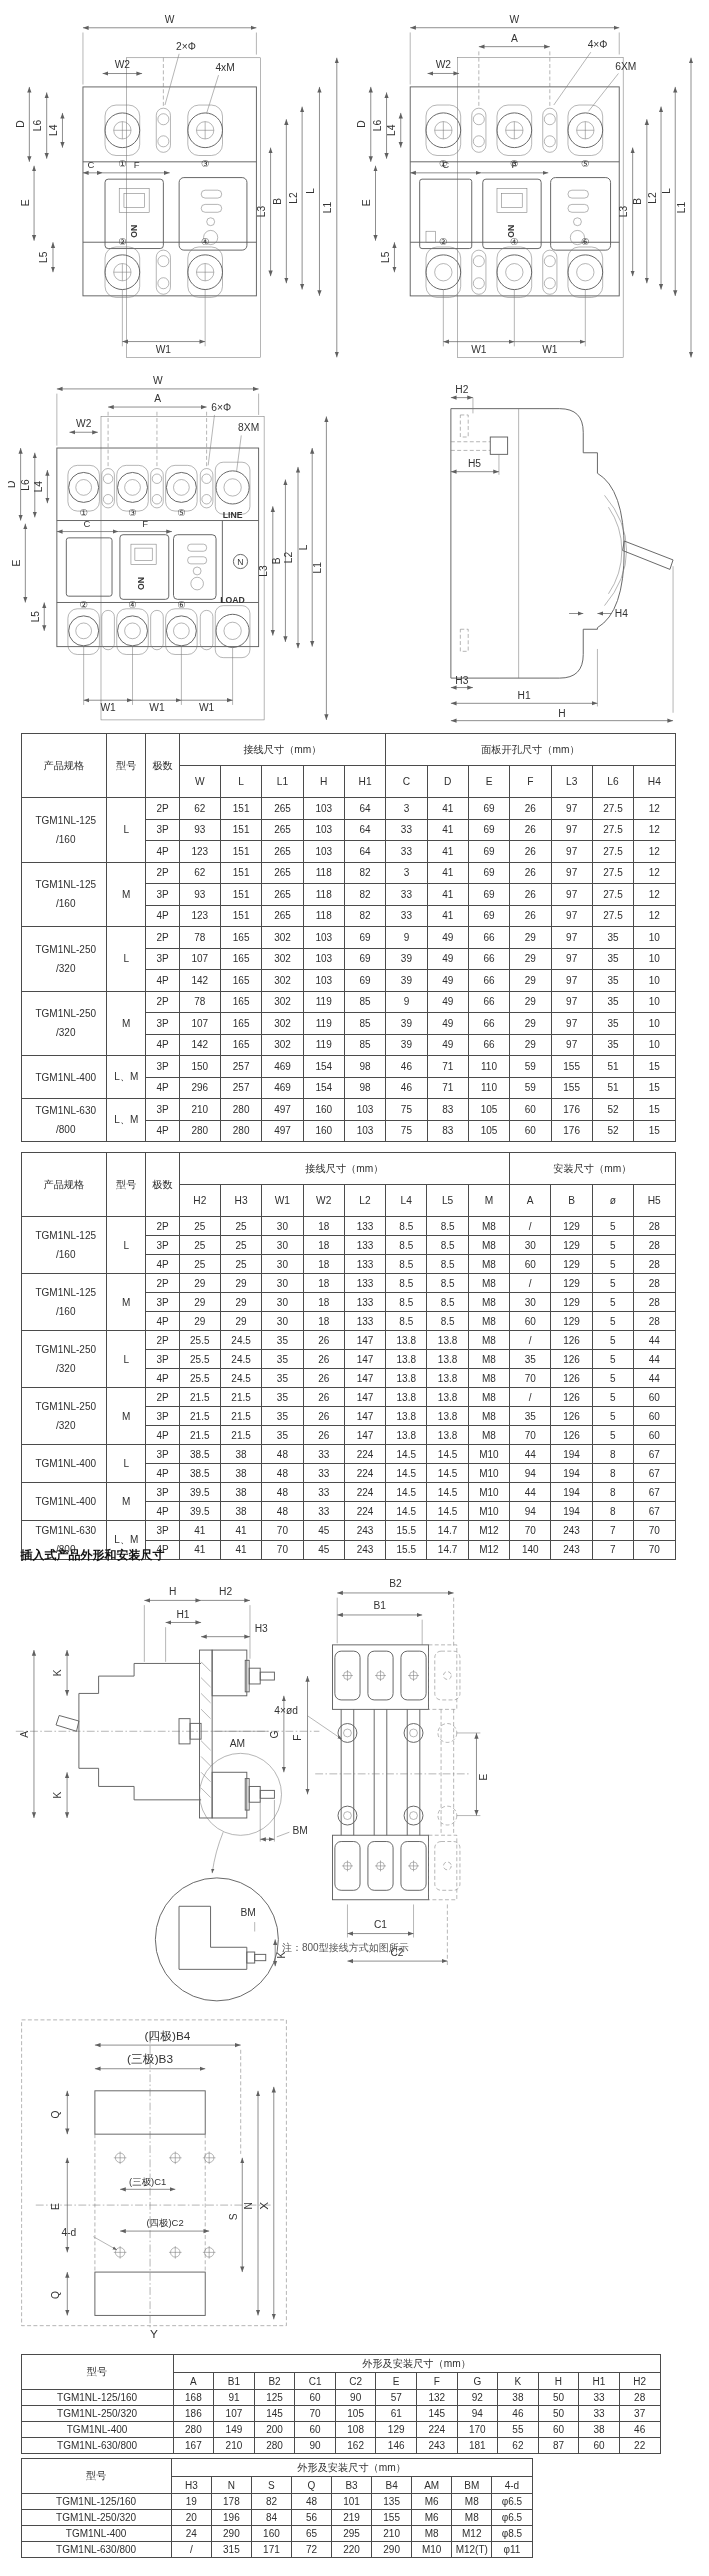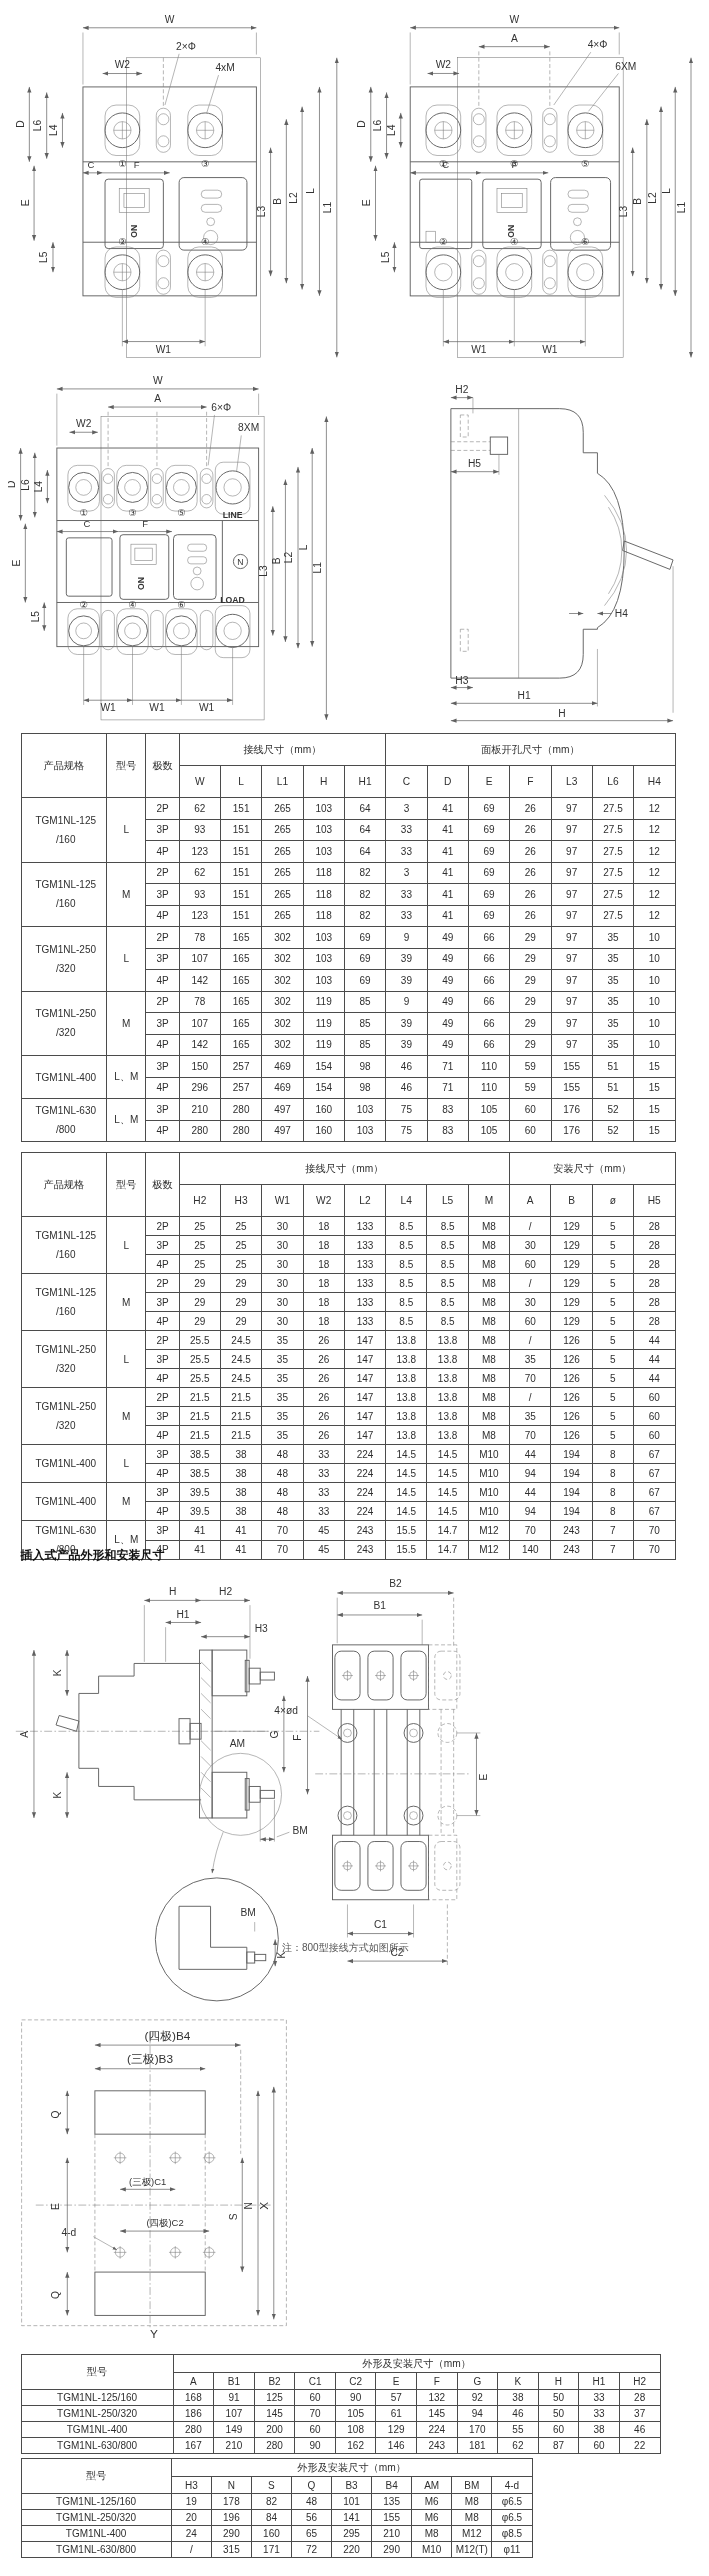--- a/index.html
+++ b/index.html
@@ -1348,21 +1348,21 @@
           <td>M6</td>
           <td>M8</td>
           <td>φ6.5</td>
         </tr>
         <tr>
           <td>TGM1NL-250/320</td>
           <td>20</td>
           <td>196</td>
           <td>84</td>
           <td>56</td>
-          <td>141</td>
+          <td>219</td>
           <td>155</td>
           <td>M6</td>
           <td>M8</td>
           <td>φ6.5</td>
         </tr>
         <tr>
           <td>TGM1NL-400</td>
           <td>24</td>
           <td>290</td>
           <td>160</td>

